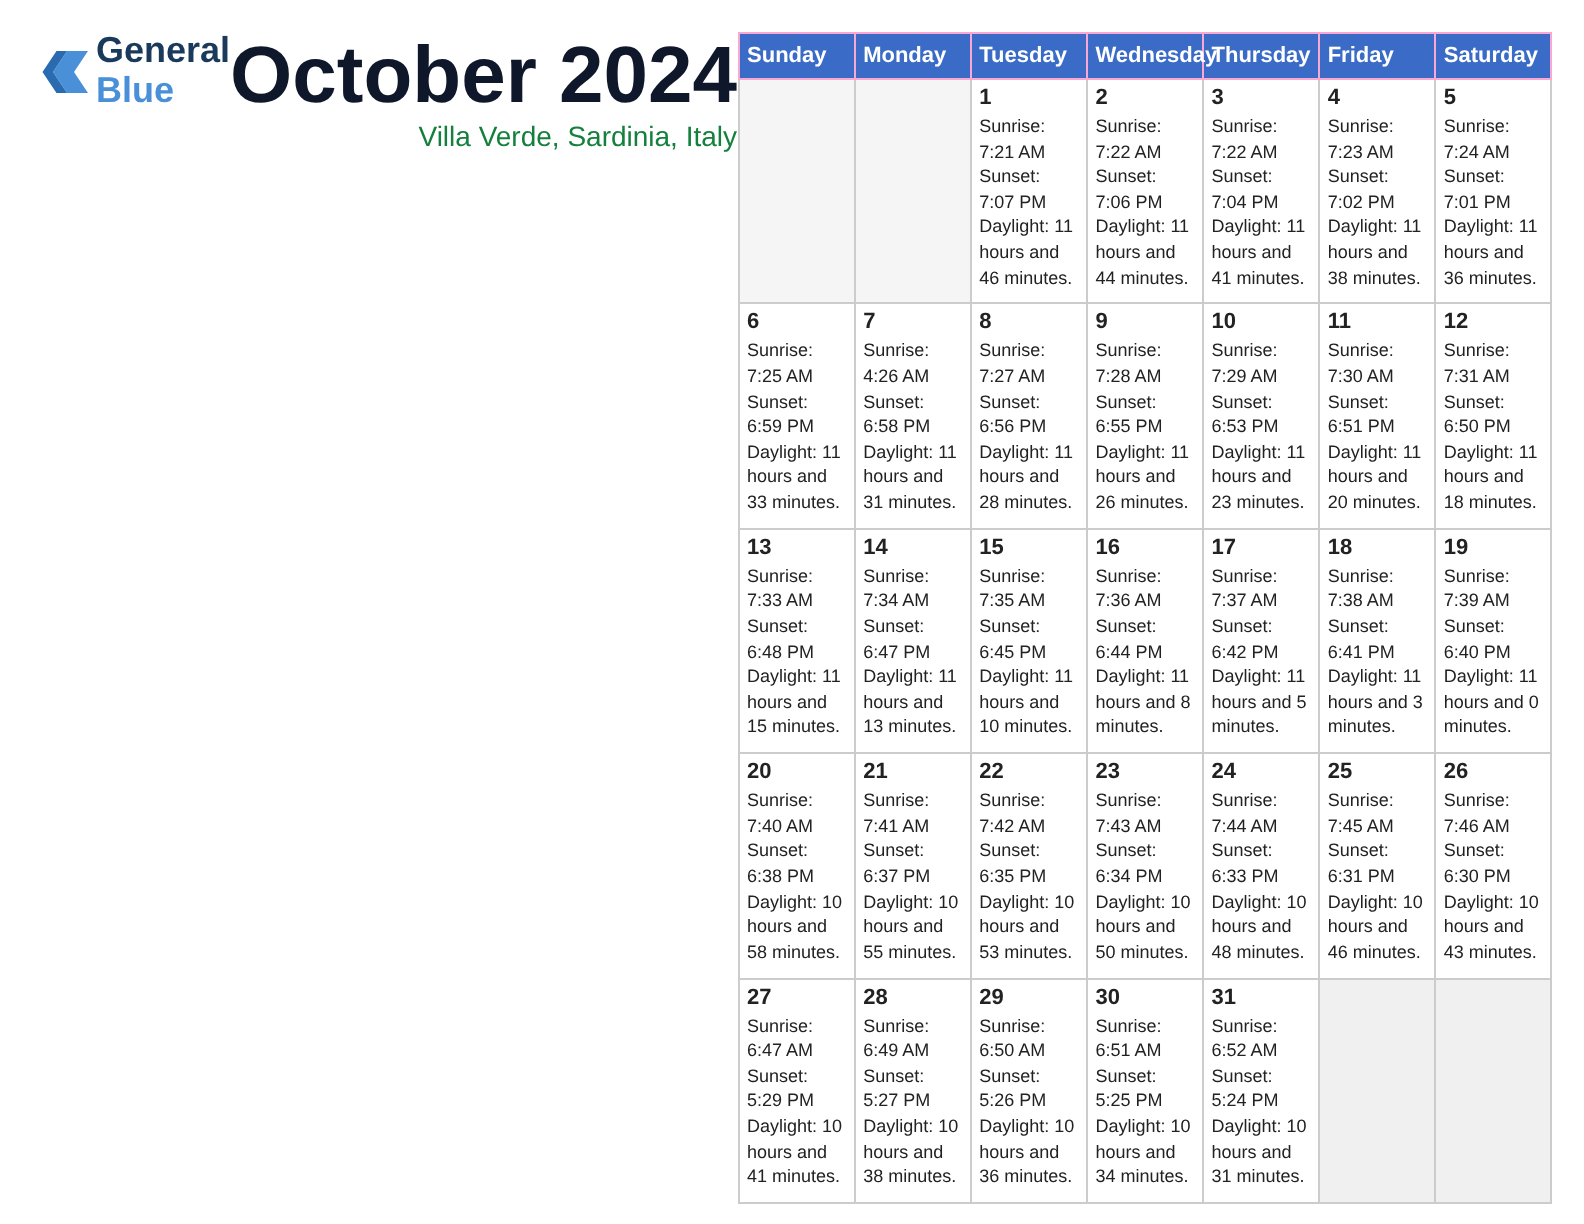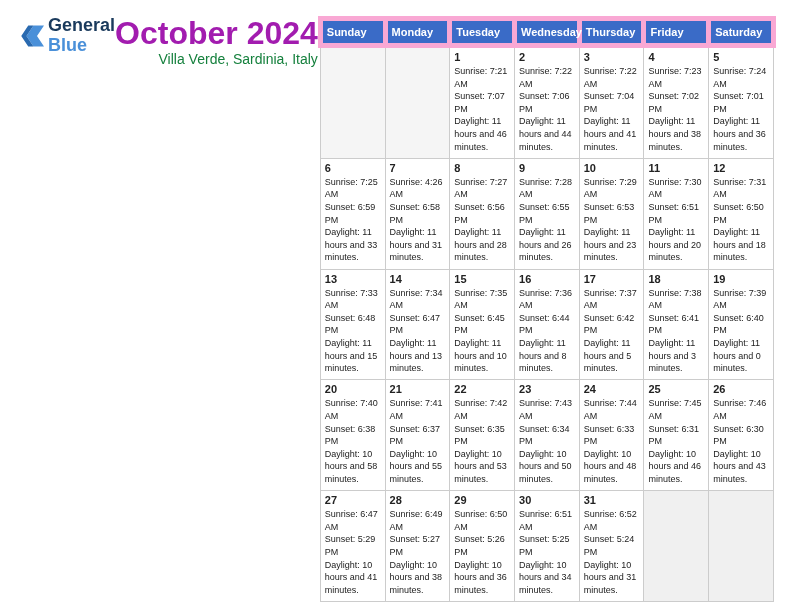--- a/index.html
+++ b/index.html
@@ -37,43 +37,43 @@
       color: #4a90d9;
     }
     .logo-icon {
       width: 28px;
       height: 28px;
     }
     .title-block {
       text-align: right;
     }
     .month-title {
-      font-size: 32px;
+      font-size: 40px;
       font-weight: bold;
-      color: #a21caf;
+      color: #0f172a;
       line-height: 1.1;
     }
     .subtitle {
       font-size: 14px;
       color: #15803d;
     }
     .calendar {
       flex: 1;
       border-collapse: collapse;
       width: 100%;
       table-layout: fixed;
     }
     .calendar th {
       background: #3a6bc7;
       color: #fff;
       font-size: 11px;
       font-weight: bold;
       padding: 5px 4px;
       text-align: left;
-      border: 5px solid #f9a8d4;
+      border: 1px solid #f9a8d4;
     }
     .calendar td {
       border: 1px solid #ccc;
       vertical-align: top;
       padding: 3px 4px;
       font-size: 9.5px;
       color: #222;
       background: #fff;
       height: 82px;
     }

